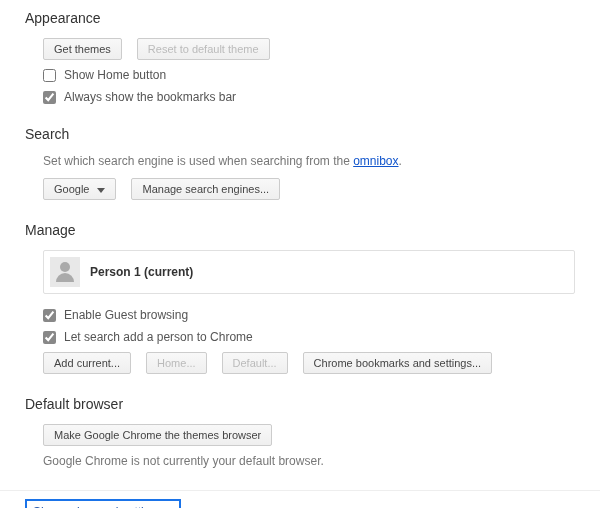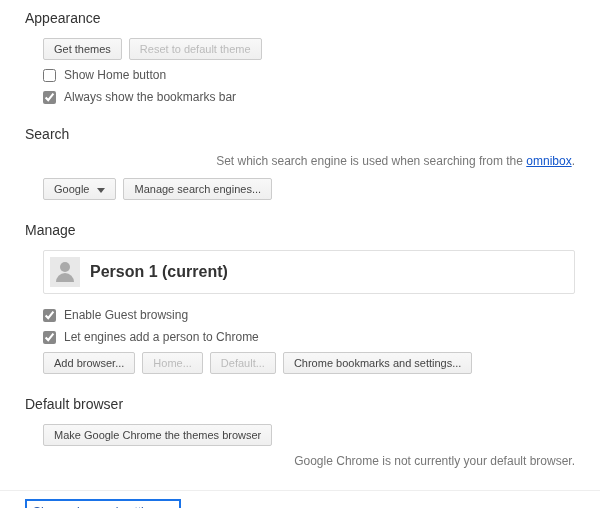--- a/index.html
+++ b/index.html
@@ -62,21 +62,20 @@
     }
     .checkbox-row input[type="checkbox"] {
       margin-right: 8px;
       width: 13px;
       height: 13px;
       accent-color: #888;
     }
     .description {
       color: #777;
       margin-bottom: 10px;
-      text-align: right;
     }
     .link {
       color: #1155cc;
       text-decoration: underline;
       cursor: pointer;
     }
     .people-box {
       border: 1px solid #e0e0e0;
       border-radius: 2px;
       padding: 6px;
@@ -103,42 +102,42 @@
     }
     .avatar-body {
       width: 18px;
       height: 9px;
       background: #aaa;
       border-radius: 9px 9px 0 0;
     }
     .person-name {
       font-weight: bold;
       color: #333;
-      font-size: 16px;
+      font-size: 12px;
     }
     hr.divider {
       border: none;
       border-top: 1px solid #eee;
       margin: 8px 0;
       margin-left: -25px;
       margin-right: -25px;
     }
     .advanced-link {
       display: inline-block;
       color: #2255aa;
       text-decoration: underline;
       padding: 4px 6px;
       border: 2px solid #1a73e8;
       cursor: pointer;
       font-size: 12px;
     }
     .button-row {
       display: flex;
       flex-wrap: wrap;
-      gap: 4px;
+      gap: 12px;
       margin-bottom: 8px;
     }
   </style>
 </head>
 <body>
 
 
 
 
 <div class="section">
@@ -183,24 +182,24 @@
         <div class="avatar-body"></div>
       </div>
       <span class="person-name">Person 1 (current)</span>
     </div>
     <label class="checkbox-row">
       <input type="checkbox" checked="" style="">
       <span>Enable Guest browsing</span>
     </label>
     <label class="checkbox-row">
       <input type="checkbox" checked="" style="">
-      <span>Let engines add a person to Chrome</span>
+      <span>Let search add a person to Chrome</span>
     </label>
     <div class="button-row">
-      <button class="btn">Add browser...</button>
+      <button class="btn">Add current...</button>
       <button class="btn disabled" disabled="">Home...</button>
       <button class="btn disabled" disabled="">Default...</button>
       <button class="btn">Chrome bookmarks and settings...</button>
     </div>
   </div>
 </div>
 
 
 <div class="section">
   <h2 class="section-title">Default browser</h2>

